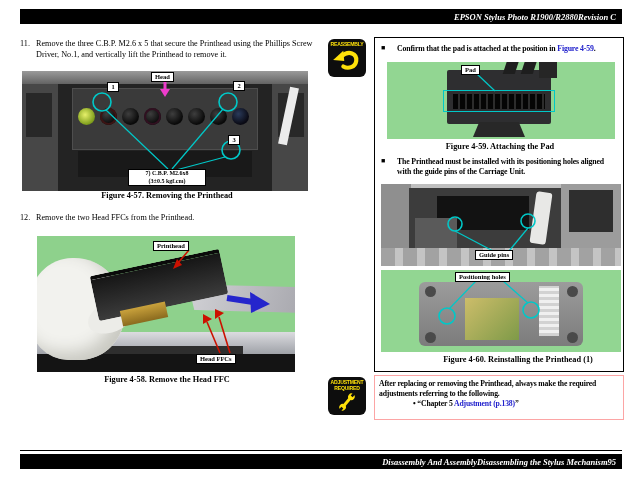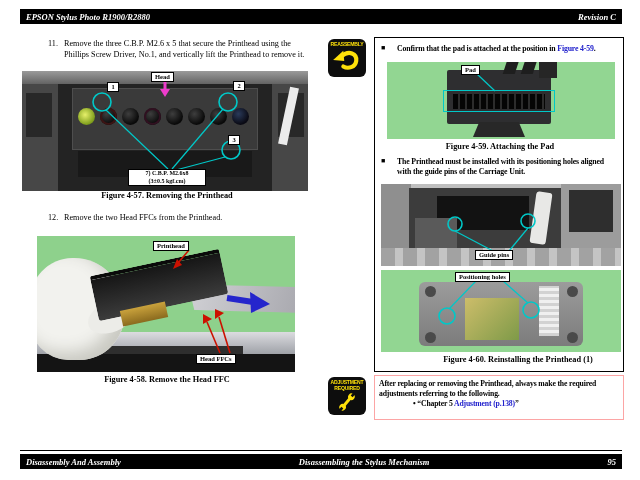--- a/index.html
+++ b/index.html
@@ -2,29 +2,29 @@
 <html><head>
 <meta charset="utf-8">
 <style>
   * { margin:0; padding:0; box-sizing:border-box; }
   html,body { width:640px; height:480px; background:#fff; }
   body { font-family:"Liberation Serif",serif; color:#000; }
   .page { position:relative; width:640px; height:480px; background:#fff; overflow:hidden; }
 
   
   .bar { position:absolute; left:20px; width:602px; height:15px; background:#000; color:#fff;
-         display:flex; align-items:center; justify-content:space-between; padding:0 6px;
+         display:flex; align-items:center; justify-content:flex-end; padding:0 6px;
          font-style:italic; font-weight:bold; font-size:8.5px; }
   .bar.hdr { top:9px; }
   .bar.ftr { top:454px; }
   .ftr-rule { position:absolute; left:20px; top:450px; width:602px; height:1px; background:#000; }
 
   
   .step { position:absolute; left:20px; width:294px; display:flex; font-size:8.2px; line-height:1.3; }
-  .step .num { width:16px; flex:none;margin-left:28px; }
+  .step .num { width:16px; flex:none; }
 
   .caption { position:absolute; font-weight:bold; font-size:8.3px; text-align:center; }
 
   
   .photo { position:absolute; overflow:hidden; }
   .sh { position:absolute; }
   .ovl { position:absolute; left:0; top:0; width:100%; height:100%; z-index:4; }
   .plabel { position:absolute; z-index:5; background:#fff; border:1px solid #000; font-weight:bold;
             font-size:6.5px; line-height:8px; padding:0 3px; white-space:nowrap; }
   .numbox { position:absolute; z-index:5; background:#fff; border:1px solid #000; font-weight:bold;

